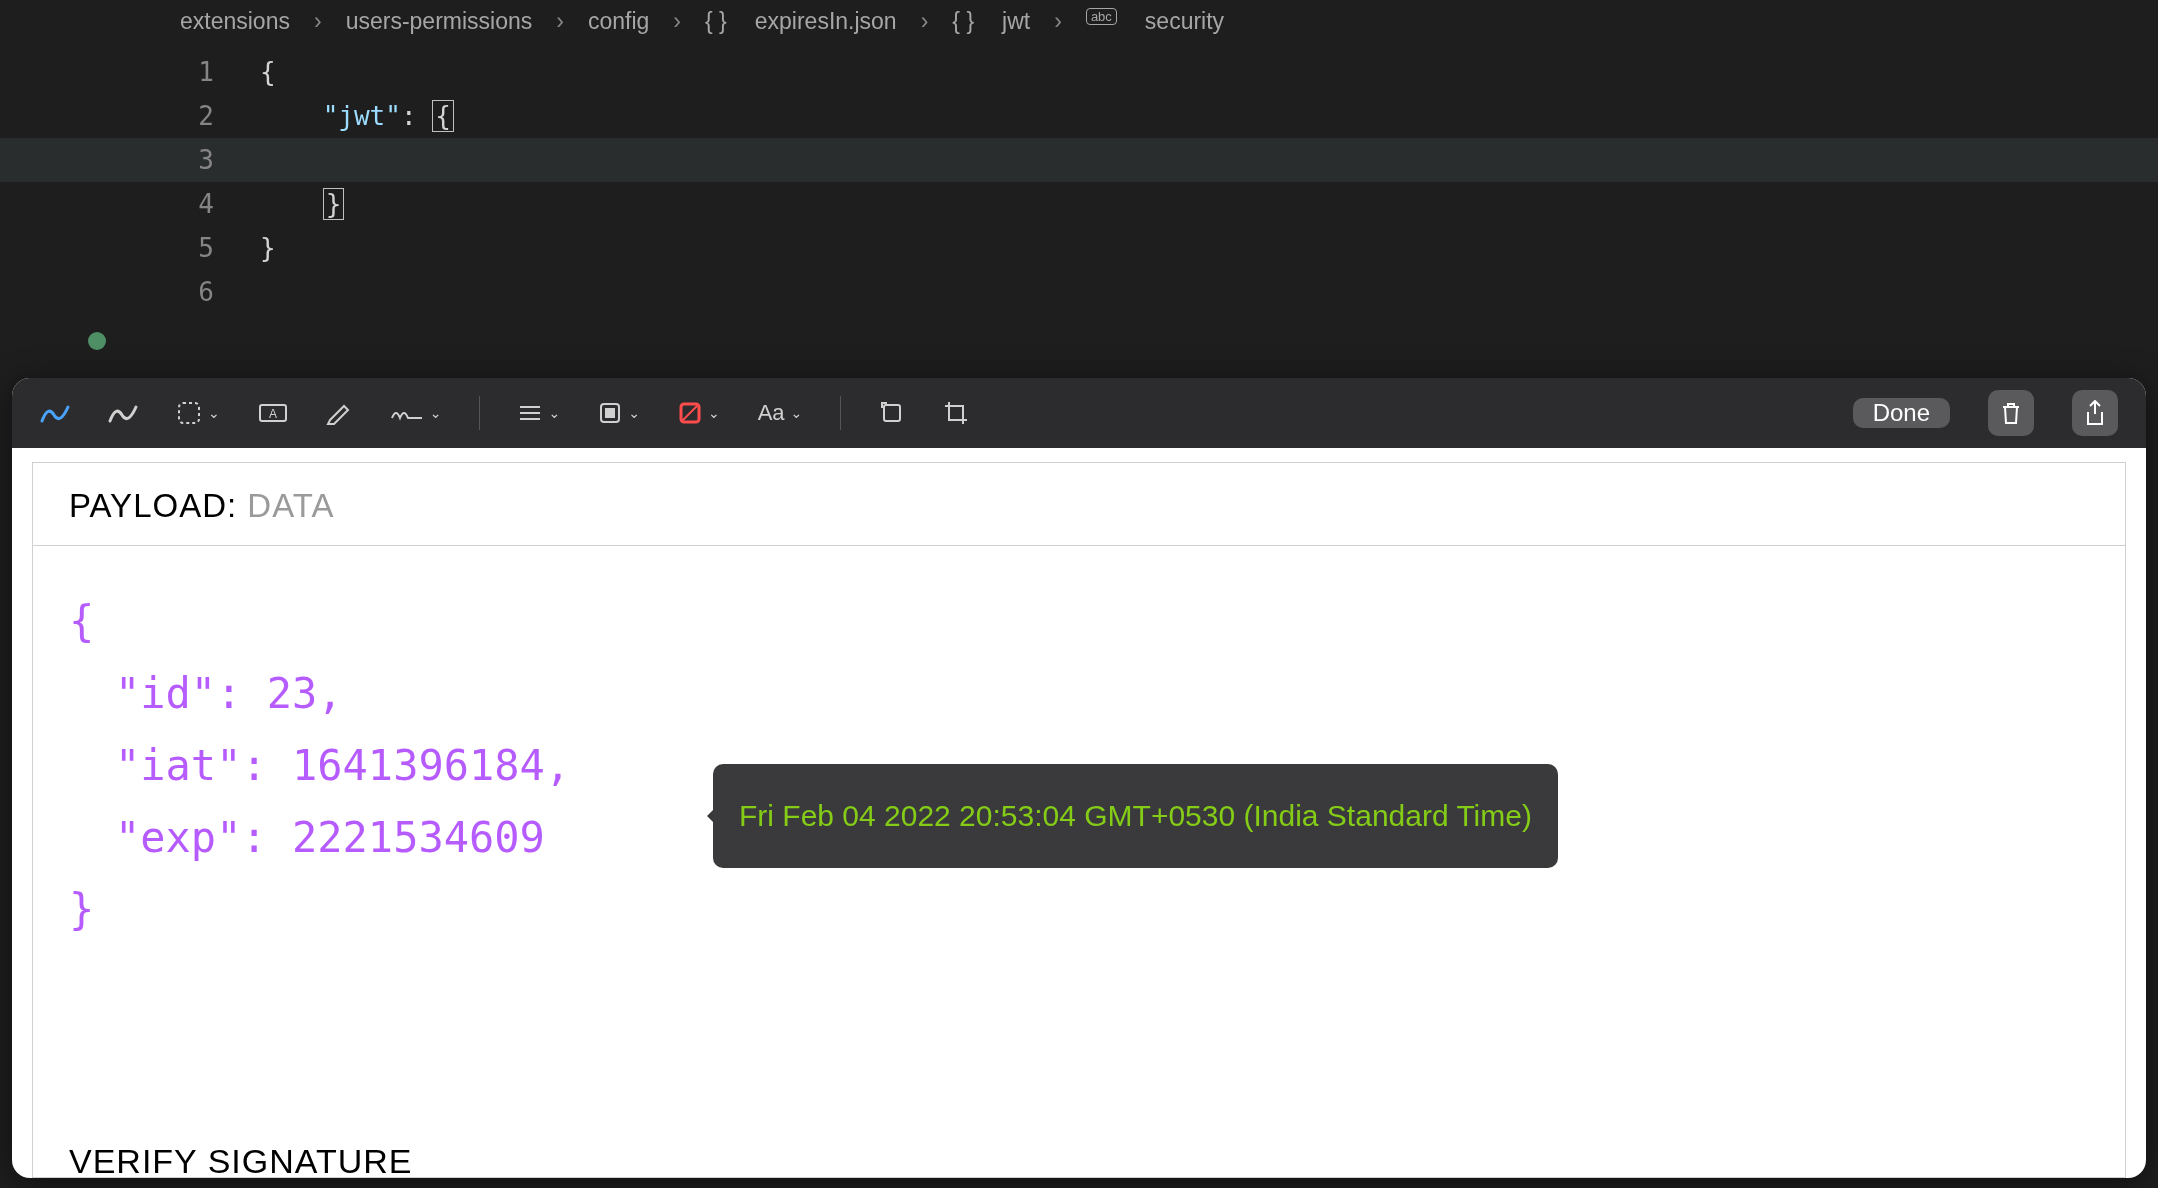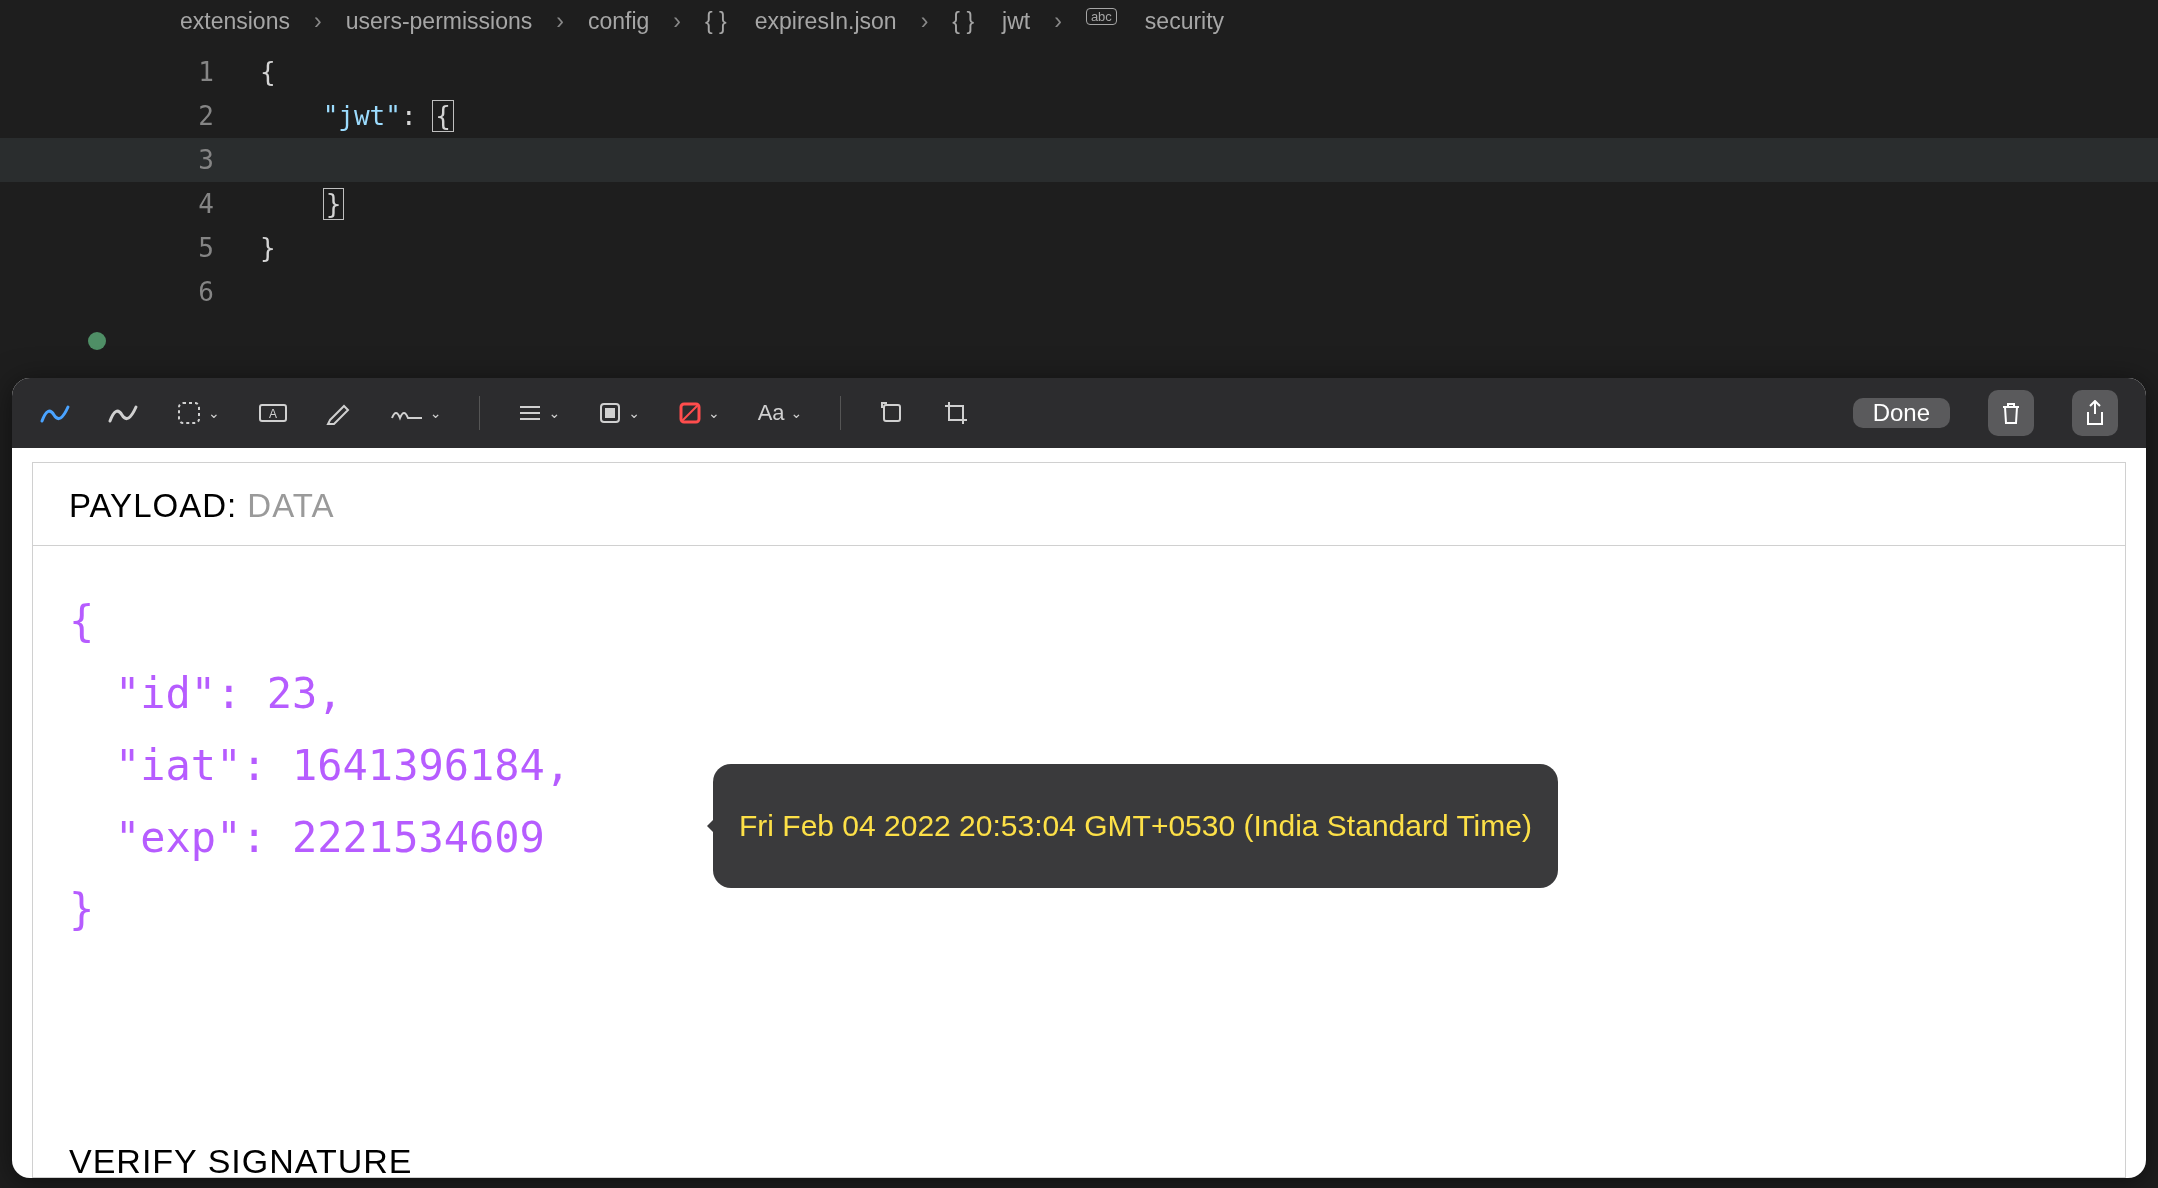--- a/index.html
+++ b/index.html
@@ -31,21 +31,21 @@
   .trash-btn,.share-btn{width:46px;height:46px;border-radius:10px;background:#5a5a5c;display:flex;align-items:center;justify-content:center;color:#fff}
   .chev{font-size:14px}
 
   .payload-panel{position:absolute;left:20px;right:20px;top:84px;bottom:0;background:#fff;border:1px solid #d0d0d0}
   .payload-header{padding:24px 36px 20px;border-bottom:1px solid #d0d0d0}
   .payload-title{font-size:33px;letter-spacing:1px;color:#000;font-weight:400}
   .payload-title .sub{color:#9a9a9a}
   .payload-body{padding:40px 36px;font-family:Menlo,Consolas,monospace;font-size:42px;line-height:72px;color:#b65cff;position:relative}
   .payload-body .pline{white-space:pre}
   .ind1{padding-left:46px}
-  .tooltip{position:absolute;background:#3a3a3c;color:#fde047;border-radius:18px;font-family:-apple-system,Segoe UI,Helvetica,Arial,sans-serif;font-size:30px;padding:26px 26px;white-space:nowrap}
+  .tooltip{position:absolute;background:#3a3a3c;color:#84cc16;border-radius:10px;font-family:-apple-system,Segoe UI,Helvetica,Arial,sans-serif;font-size:30px;padding:16px 26px;white-space:nowrap}
   .tooltip::before{content:"";position:absolute;left:-18px;top:50%;transform:translateY(-50%);border:12px solid transparent;border-right-color:#3a3a3c}
   .sig-header{position:absolute;left:36px;bottom:-4px;font-size:34px;letter-spacing:1px;color:#000}
   svg{display:block}
 </style>
 </head>
 <body>
 
 <div class="top-editor">
   <div class="breadcrumb">
     <span>extensions</span>

